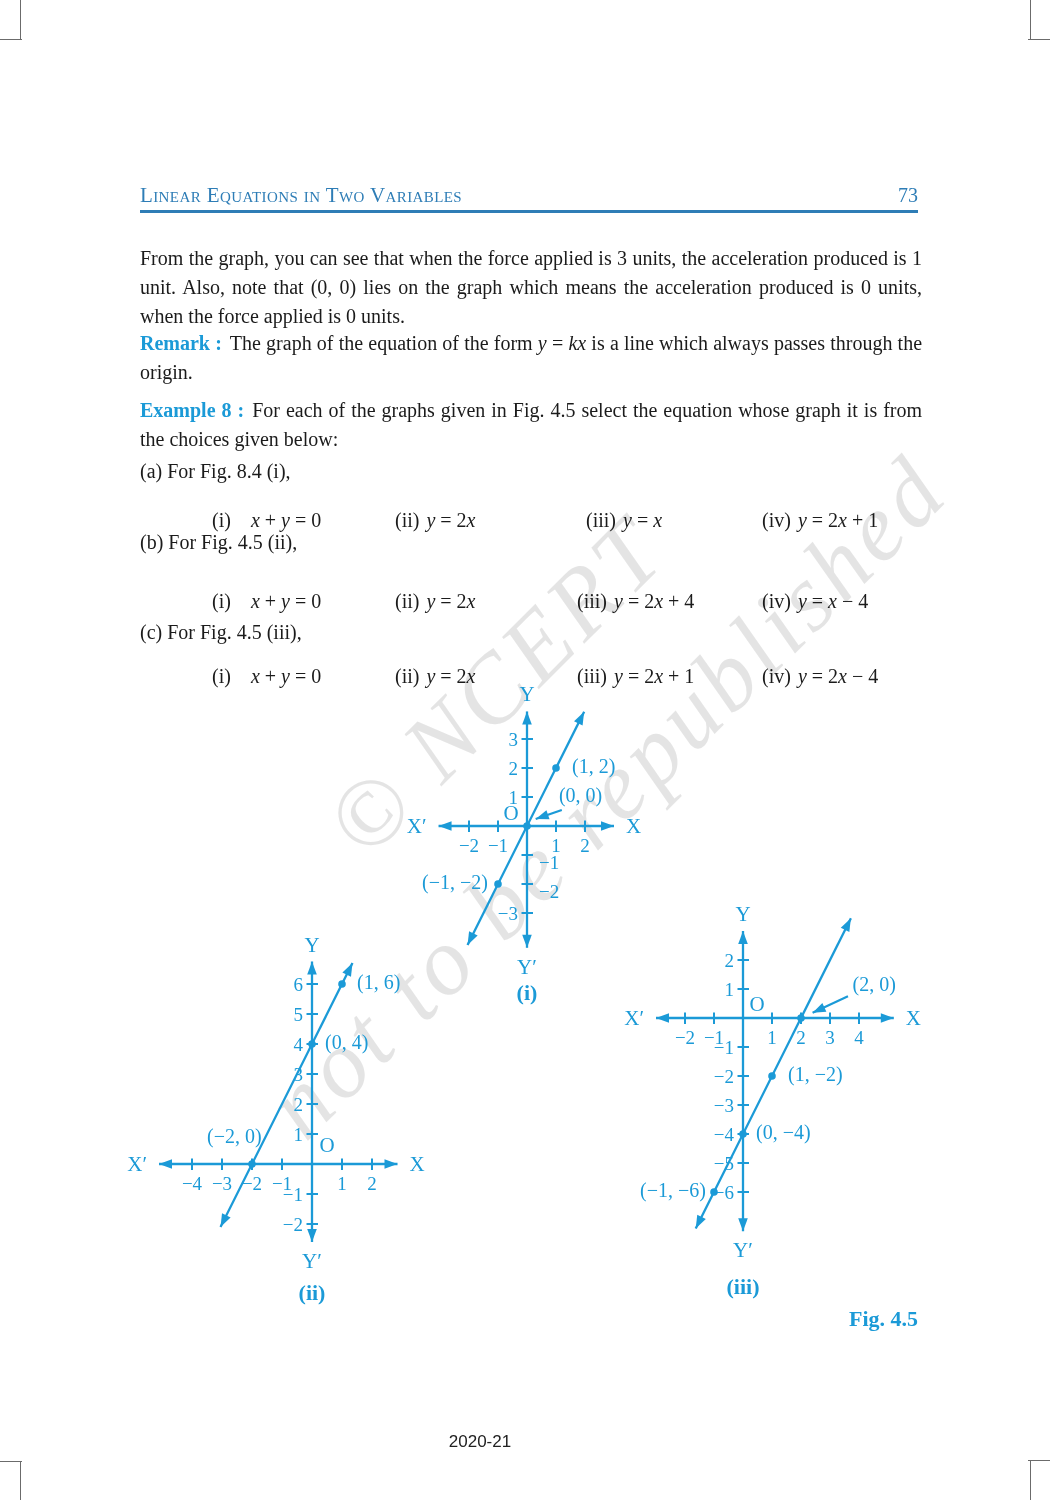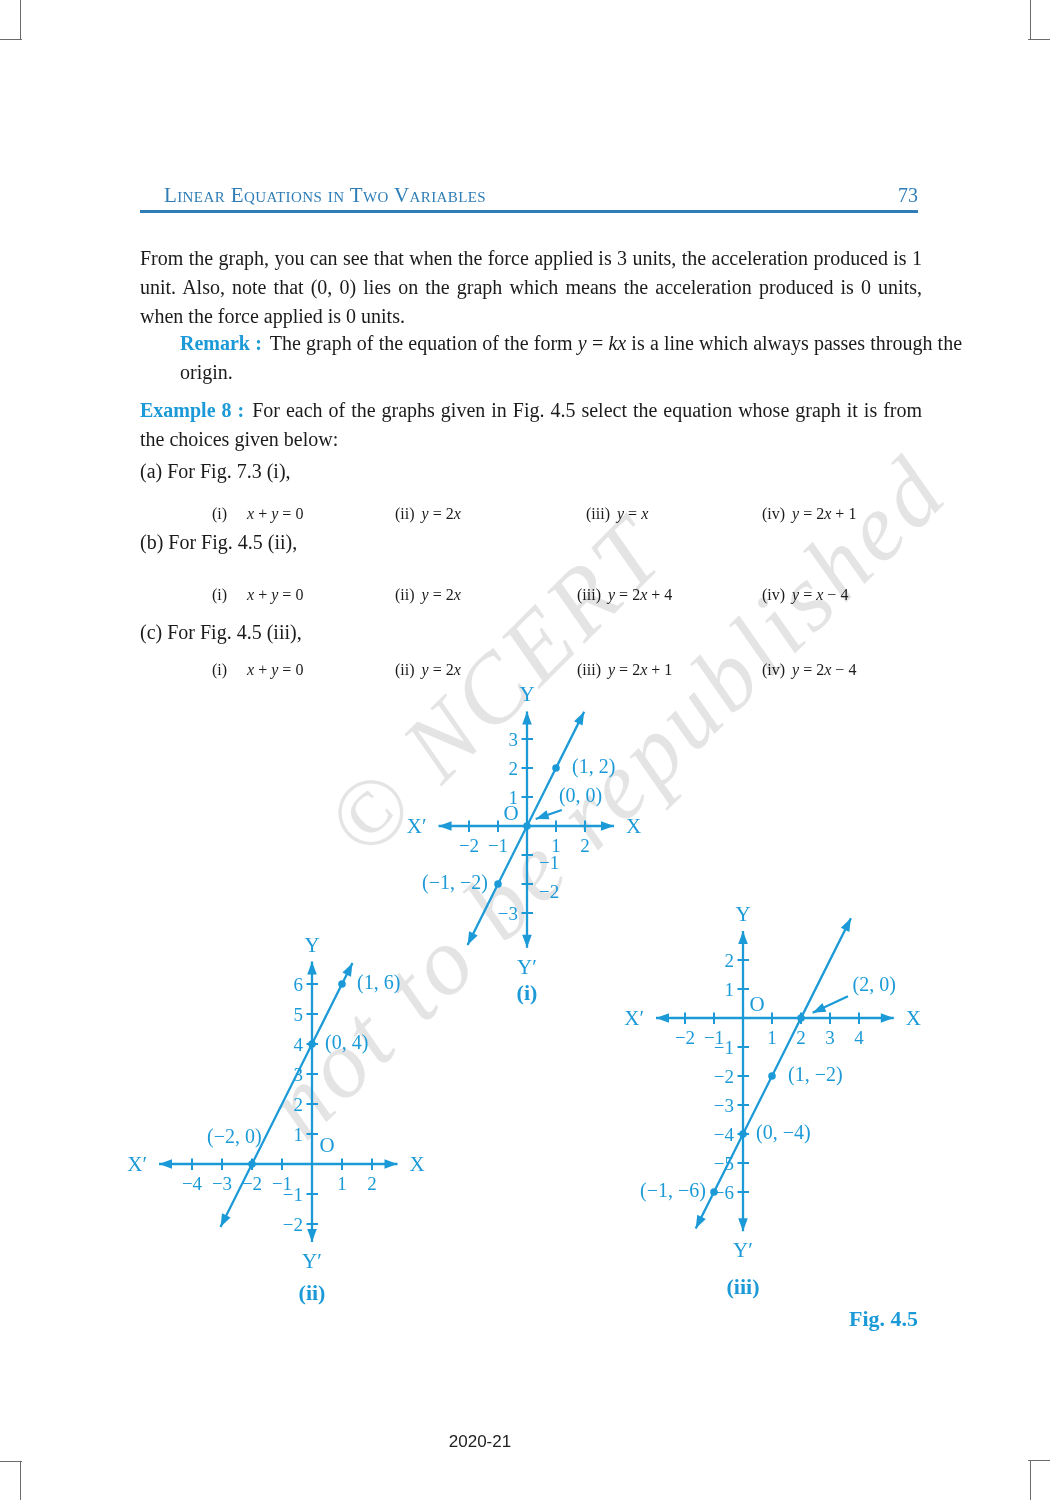--- a/index.html
+++ b/index.html
@@ -8,30 +8,30 @@
   .abs{position:absolute;}
   .crop{position:absolute;background:#6b6b6b;}
   
   .wm{position:absolute;left:551px;top:742px;width:0;height:0;}
   .wm-inner{display:inline-block;transform:translate(-50%,-50%) rotate(-45deg);
             white-space:nowrap;text-align:center;font-style:italic;
             font-size:96px;line-height:156px;letter-spacing:5px;
             color:#cbcbcb;opacity:.5;font-family:"Liberation Serif",serif;}
   
   .header-title{left:140px;top:183px;font-variant:small-caps;letter-spacing:.4px;
-                font-size:21px;color:var(--hblue);margin-left:24px;}
+                font-size:21px;color:var(--hblue);}
   .page-num{left:140px;top:184px;width:778px;text-align:right;font-size:20px;color:var(--hblue);}
   .header-rule{left:140px;top:210px;width:778px;height:3px;background:var(--hblue);}
   
   .body-text{left:140px;width:782px;font-size:20px;line-height:29px;color:#1b1b1b;}
   .just{text-align:justify;}
   .lbl{color:var(--blue);font-weight:bold;margin-right:8px;}
   .opt-num{margin-right:7px;}
   .opt-row{height:30px;}
-  .opt{position:absolute;top:0;font-size:16px;white-space:nowrap;}
+  .opt{position:absolute;top:7px;font-size:20px;white-space:nowrap;}
   
   .graph-svg{overflow:visible;}
   .graph-svg text{font-family:"Liberation Serif",serif;fill:var(--blue);}
   .graph-cap{font-weight:bold;color:var(--blue);font-size:22px;transform:translateX(-50%);}
   .fig-cap{left:140px;width:778px;top:1306px;text-align:right;font-weight:bold;
            color:var(--blue);font-size:22px;}
   .footer{left:0;top:1432px;width:960px;text-align:center;
           font-family:"Liberation Sans",sans-serif;font-size:17px;color:#222;}
 </style>
 </head>
@@ -54,30 +54,30 @@
   <div class="crop" style="left:20px;top:1461px;width:1px;height:39px;"></div>
   <div class="crop" style="left:1028px;top:1460px;width:22px;height:1px;"></div>
   <div class="crop" style="left:1030px;top:1460px;width:1px;height:40px;"></div>
 
   <div class="abs header-title">Linear Equations in Two Variables</div>
   <div class="abs page-num">73</div>
   <div class="abs header-rule"></div>
 
   <div class="abs body-text just" style="top:244px;">From the graph, you can see that when the force applied is 3 units, the acceleration produced is 1 unit. Also, note that (0, 0) lies on the graph which means the acceleration produced is 0 units, when the force applied is 0 units.</div>
 
-  <div class="abs body-text just" style="top:329px;margin-left:40px;">
+  <div class="abs body-text just" style="top:329px;">
     <span class="lbl">Remark :</span><span>The graph of the equation of the form </span><span><i>y</i> = <i>k</i><i>x</i></span><span> is a line which always passes through the origin.</span>
   </div>
 
   <div class="abs body-text just" style="top:396px;">
     <span class="lbl">Example 8 :</span><span>For each of the graphs given in Fig. 4.5 select the equation whose graph it is from the choices given below:</span>
   </div>
 
   <div id="choices">
-      <div class="abs body-text" style="top: 457px;">(a) For Fig. 7.3 (i),</div>
+      <div class="abs body-text" style="top: 457px;">(a) For Fig. 8.4 (i),</div>
       <div class="abs body-text opt-row" style="top: 499px;">
         <span class="opt" style="left: 72px;"><span class="opt-num" style="margin-right: 20px;">(i)</span><span class="opt-eq"><i>x</i> + <i>y</i> = 0</span></span>
         <span class="opt" style="left: 255px;"><span class="opt-num">(ii)</span><span class="opt-eq"><i>y</i> = 2<i>x</i></span></span>
         <span class="opt" style="left: 437px; margin-left: 9px;"><span class="opt-num">(iii)</span><span class="opt-eq"><i>y</i> = <i>x</i></span></span>
         <span class="opt" style="left: 622px;"><span class="opt-num">(iv)</span><span class="opt-eq"><i>y</i> = 2<i>x</i> + 1</span></span>
       </div>
       <div class="abs body-text" style="top: 528px;">(b) For Fig. 4.5 (ii),</div>
       <div class="abs body-text opt-row" style="top: 580px;">
         <span class="opt" style="left: 72px;"><span class="opt-num" style="margin-right: 20px;">(i)</span><span class="opt-eq"><i>x</i> + <i>y</i> = 0</span></span>
         <span class="opt" style="left: 255px;"><span class="opt-num">(ii)</span><span class="opt-eq"><i>y</i> = 2<i>x</i></span></span>

